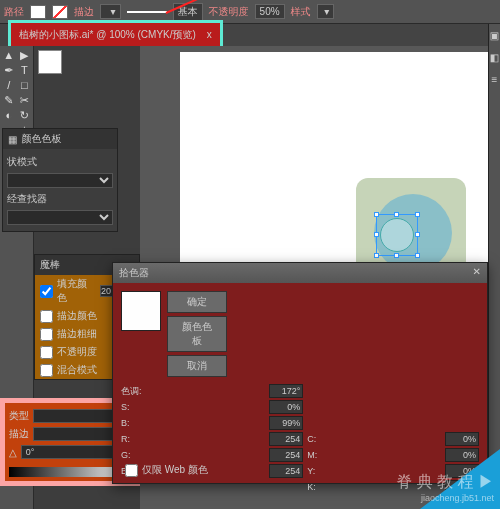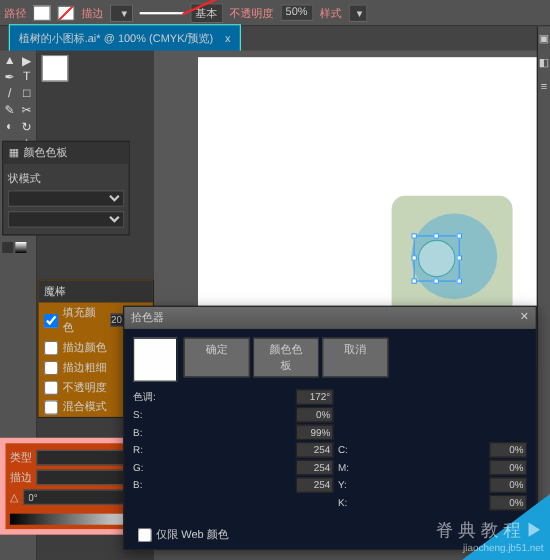--- a/index.html
+++ b/index.html
@@ -3,21 +3,21 @@
 <meta charset="utf-8">
 <style>
 * { margin: 0; padding: 0; box-sizing: border-box; font-family: "Microsoft YaHei", sans-serif; }
 body { width: 500px; height: 509px; background: #4a4a4a; overflow: hidden; position: relative; font-size: 10px; color: #ccc; }
 .topbar { height: 24px; background: #535353; display: flex; align-items: center; padding: 0 4px; gap: 6px; border-bottom: 1px solid #2a2a2a; }
 .topbar .sw { width: 16px; height: 14px; border: 1px solid #666; }
 .topbar .lbl { color: #e88; font-size: 10px; }
 .topbar .dd { background: #3a3a3a; border: 1px solid #666; padding: 1px 4px; font-size: 10px; color: #ccc; cursor: pointer; }
 .topbar .line { width: 40px; height: 2px; background: #fff; }
 .tabbar { height: 22px; background: #444; display: flex; align-items: center; padding-left: 8px; font-size: 10px; }
-.tab { background: #0369a1; padding: 5px 8px; border: 1px solid #5eead4; }
+.tab { background: #b91c1c; padding: 5px 8px; border: 3px solid #5eead4; }
 .tab .x { margin-left: 8px; cursor: pointer; }
 .main { display: flex; height: 463px; }
 .tools { width: 34px; background: #535353; display: flex; flex-direction: column; gap: 1px; padding: 2px; border-right: 1px solid #2a2a2a; }
 .tools .t { width: 14px; height: 14px; color: #ddd; display: flex; align-items: center; justify-content: center; cursor: pointer; font-size: 11px; }
 .tools .row { display: flex; gap: 2px; }
 .tools .fillstroke { width: 28px; height: 28px; position: relative; margin: 4px 0; }
 .tools .fill { position: absolute; width: 18px; height: 18px; background: #fff; border: 1px solid #888; top: 0; left: 0; }
 .tools .stroke { position: absolute; width: 18px; height: 18px; border: 2px solid #f33; top: 8px; left: 8px; background: #535353; }
 .panels { width: 106px; background: #3d3d3d; position: relative; }
 .panel { background: #3d3d3d; border: 1px solid #222; margin: 2px; }
@@ -32,31 +32,31 @@
 .shape1 { position: absolute; top: 132px; left: 216px; width: 110px; height: 110px; background: #c6d4b8; border-radius: 12px; }
 .shape2 { position: absolute; top: 148px; left: 234px; width: 78px; height: 78px; background: #8abfc8; border-radius: 50%; }
 .shape3 { position: absolute; top: 172px; left: 240px; width: 34px; height: 34px; background: #aed6dc; border-radius: 50%; border: 1px solid #4aa; }
 .sel { position: absolute; top: 168px; left: 236px; width: 42px; height: 42px; border: 1px solid #39f; }
 .sel .h { position: absolute; width: 5px; height: 5px; background: #fff; border: 1px solid #39f; }
 .arrow { position: absolute; top: 12px; left: 166px; width: 170px; height: 2px; background: #f22; transform: rotate(-24deg); transform-origin: left; z-index: 5; }
 .arrow::after { content: ''; position: absolute; right: -1px; top: -3px; border: 4px solid transparent; border-left: 8px solid #f22; }
 .redge { position: absolute; right: 0; top: 24px; width: 12px; height: 480px; background: #535353; border-left: 1px solid #222; }
 .redge div { height: 22px; display: flex; align-items: center; justify-content: center; font-size: 10px; }
 
-.picker { position: absolute; left: 112px; top: 278px; width: 376px; height: 222px; background: #0f172a; border: 1px solid #222; z-index: 10; box-shadow: 0 4px 12px rgba(0,0,0,0.5); }
+.picker { position: absolute; left: 112px; top: 262px; width: 376px; height: 222px; background: #7f1d1d; border: 1px solid #222; z-index: 10; box-shadow: 0 4px 12px rgba(0,0,0,0.5); }
 .picker .titlebar { height: 20px; background: linear-gradient(#6a6a6a,#555); padding: 3px 6px; font-size: 10px; display: flex; justify-content: space-between; }
 .picker .content { display: flex; padding: 8px; gap: 8px; }
 .picker .label { font-size: 10px; margin-bottom: 4px; }
 .picker .field { width: 160px; height: 160px; background: linear-gradient(to right, #fff, #0cc); position: relative; border: 1px solid #222; }
 .picker .field::after { content: ''; position: absolute; inset: 0; background: linear-gradient(to top, #000, transparent); }
 .picker .hue { width: 16px; height: 160px; background: linear-gradient(to bottom, #f00, #ff0, #0f0, #0ff, #00f, #f0f, #f00); border: 1px solid #222; }
 .picker .right { flex: 1; display: flex; flex-direction: column; gap: 3px; }
 .picker .preview { display: flex; gap: 6px; align-items: flex-start; }
 .picker .psw { width: 40px; height: 40px; background: #fefefe; border: 1px solid #222; }
-.picker .btns { display: flex; flex-direction: row; gap: 3px; }
+.picker .btns { display: flex; flex-direction: column; gap: 3px; }
 .picker .btn { background: #6a6a6a; border: 1px solid #333; padding: 3px 10px; font-size: 10px; cursor: pointer; text-align: center; width: 60px; }
 .picker .vals { display: grid; grid-template-columns: auto 34px auto 34px; gap: 2px 4px; font-size: 9px; align-items: center; margin-top: 4px; }
 .picker .vals input { width: 34px; background: #3a3a3a; border: 1px solid #222; color: #ccc; font-size: 9px; padding: 1px 2px; text-align: right; }
 .picker .webonly { position: absolute; bottom: 6px; left: 12px; font-size: 10px; display: flex; align-items: center; gap: 4px; margin-top: 15px; }
 
 .magicpanel { position: absolute; top: 254px; left: 34px; width: 106px; background: #a16207; border: 1px solid #222; z-index: 2; font-size: 10px; }
 .magicpanel .mh { background: #333; padding: 3px 5px; }
 .magicpanel .row { display: flex; align-items: center; gap: 4px; padding: 2px 5px; }
 .magicpanel input[type=text] { width: 34px; background: #2a2a2a; border: 1px solid #555; color: #ccc; font-size: 9px; }
 
@@ -172,20 +172,21 @@
 </div>
 
 <div class="panel pathpanel">
   <div class="pheader">
     <span>▦</span>
     <span>颜色色板</span>
   </div>
   <div class="pbody">
     <div>状模式</div>
     <select><option></option></select>
+    <div>经查找器</div>
     <select><option></option></select>
   </div>
 </div>
 
 <div class="magicpanel">
   <div class="mh">魔棒</div>
   <div class="row">
       <input type="checkbox" checked="" style="">
       <span>填充颜色</span>
       <input type="text" value="20" style="">

